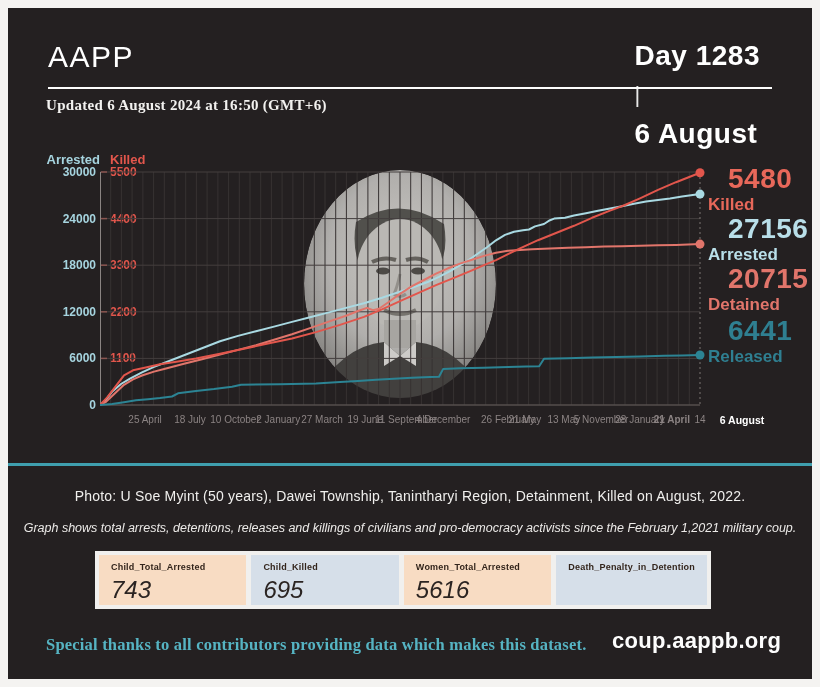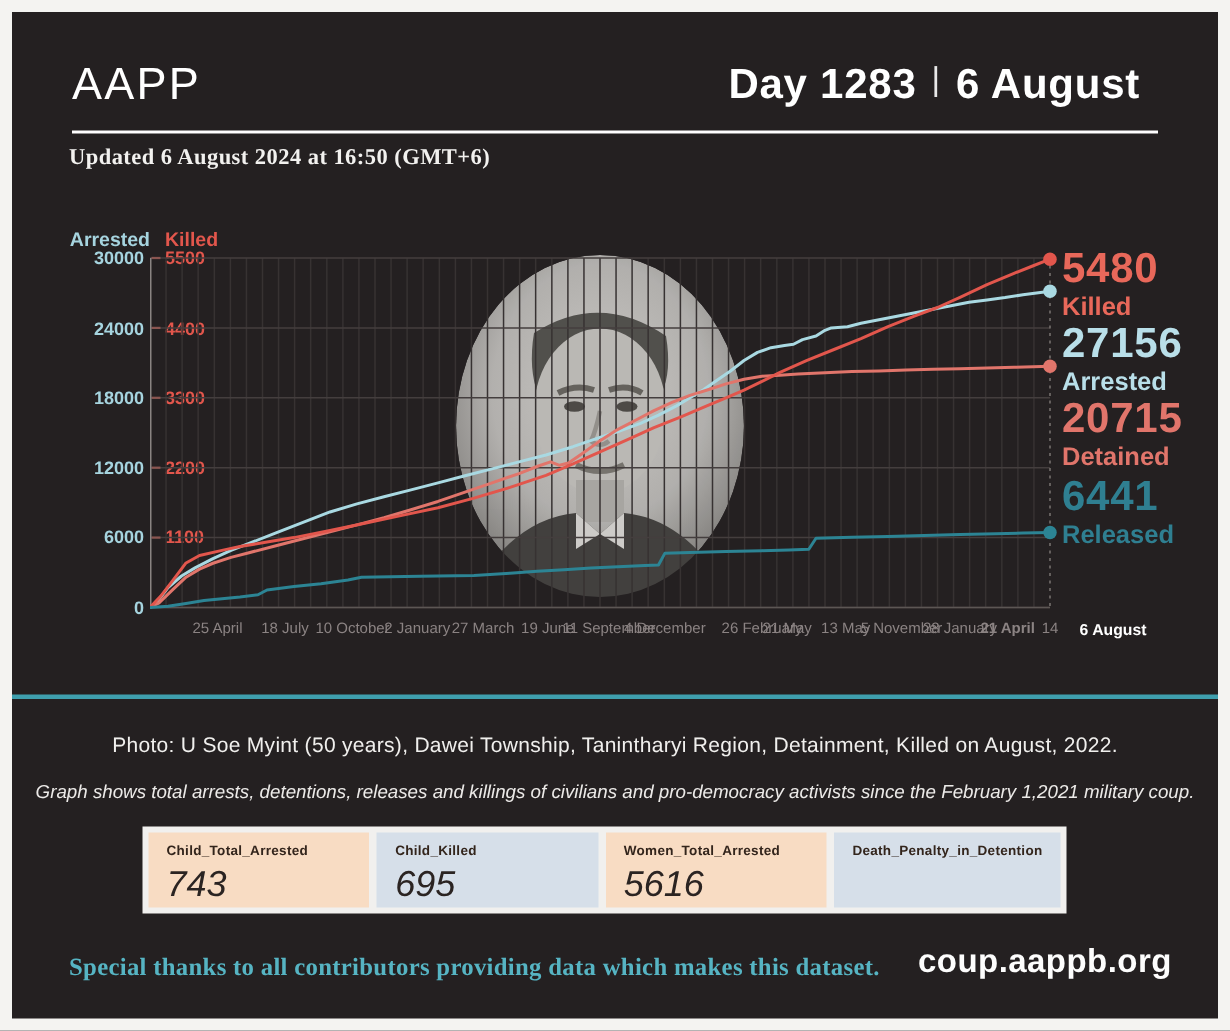--- a/index.html
+++ b/index.html
@@ -10,21 +10,21 @@
     border:8px solid #f4f3f1; background:#242021; overflow:hidden;
   }
   
   .brand {
     position:absolute; left:40px; top:32px;
     color:#fff; font-size:30px; font-weight:400; letter-spacing:1.5px;
   }
   .day-counter {
     position:absolute; right:52px; top:32px;
     color:#fff; font-size:28px; font-weight:800; letter-spacing:0.5px;
-    display:flex; align-items:flex-start; gap:10px;
+    display:flex; align-items:flex-start; gap:10px;flex-direction:column;
   }
   .day-counter .sep { font-weight:400; font-size:22px; color:#e8e8e8; }
   .header-rule { position:absolute; left:40px; right:40px; top:79px; height:2px; background:#fdfdfd; }
   .updated {
     position:absolute; left:38px; top:89px;
     color:#f2f1ef; font-family:"Liberation Serif", serif;
     font-size:15px; font-weight:700; letter-spacing:0.3px;
   }
   
   .chart-wrap { position:absolute; left:32px; top:140px; width:735px; height:300px; }
@@ -38,21 +38,21 @@
   .y-labels.right span { left:70px; color:#e2564c; }
   .plot-svg { position:absolute; left:60px; top:20px; }
   .x-labels span {
     position:absolute; top:266px; transform:translateX(-50%);
     font-size:10px; color:#8b8383; white-space:nowrap;
   }
   .x-labels span.final { color:#ffffff; font-weight:700; font-size:10.5px; }
   
   .summary { position:absolute; left:700px; top:152px; width:110px; }
   .summary .entry { position:absolute; left:0; line-height:1; }
-  .summary .num { font-size:28px; font-weight:800; letter-spacing:0.5px; }
+  .summary .num { font-size:28px; font-weight:800; letter-spacing:0.5px;margin-left:20px; }
   .summary .lbl { font-size:17px; font-weight:700; margin-top:3px; }
   .c-killed   { color:#e8685a; }
   .c-arrested { color:#b9dfe9; }
   .c-detained { color:#e1756b; }
   .c-released { color:#2f7f91; }
   
   .divider { position:absolute; left:-8px; right:-8px; top:455px; height:3px; background:#3f9fae; }
   .photo-caption {
     position:absolute; left:0; right:0; top:480px; text-align:center;
     color:#f0efed; font-size:14px; letter-spacing:0.2px;

